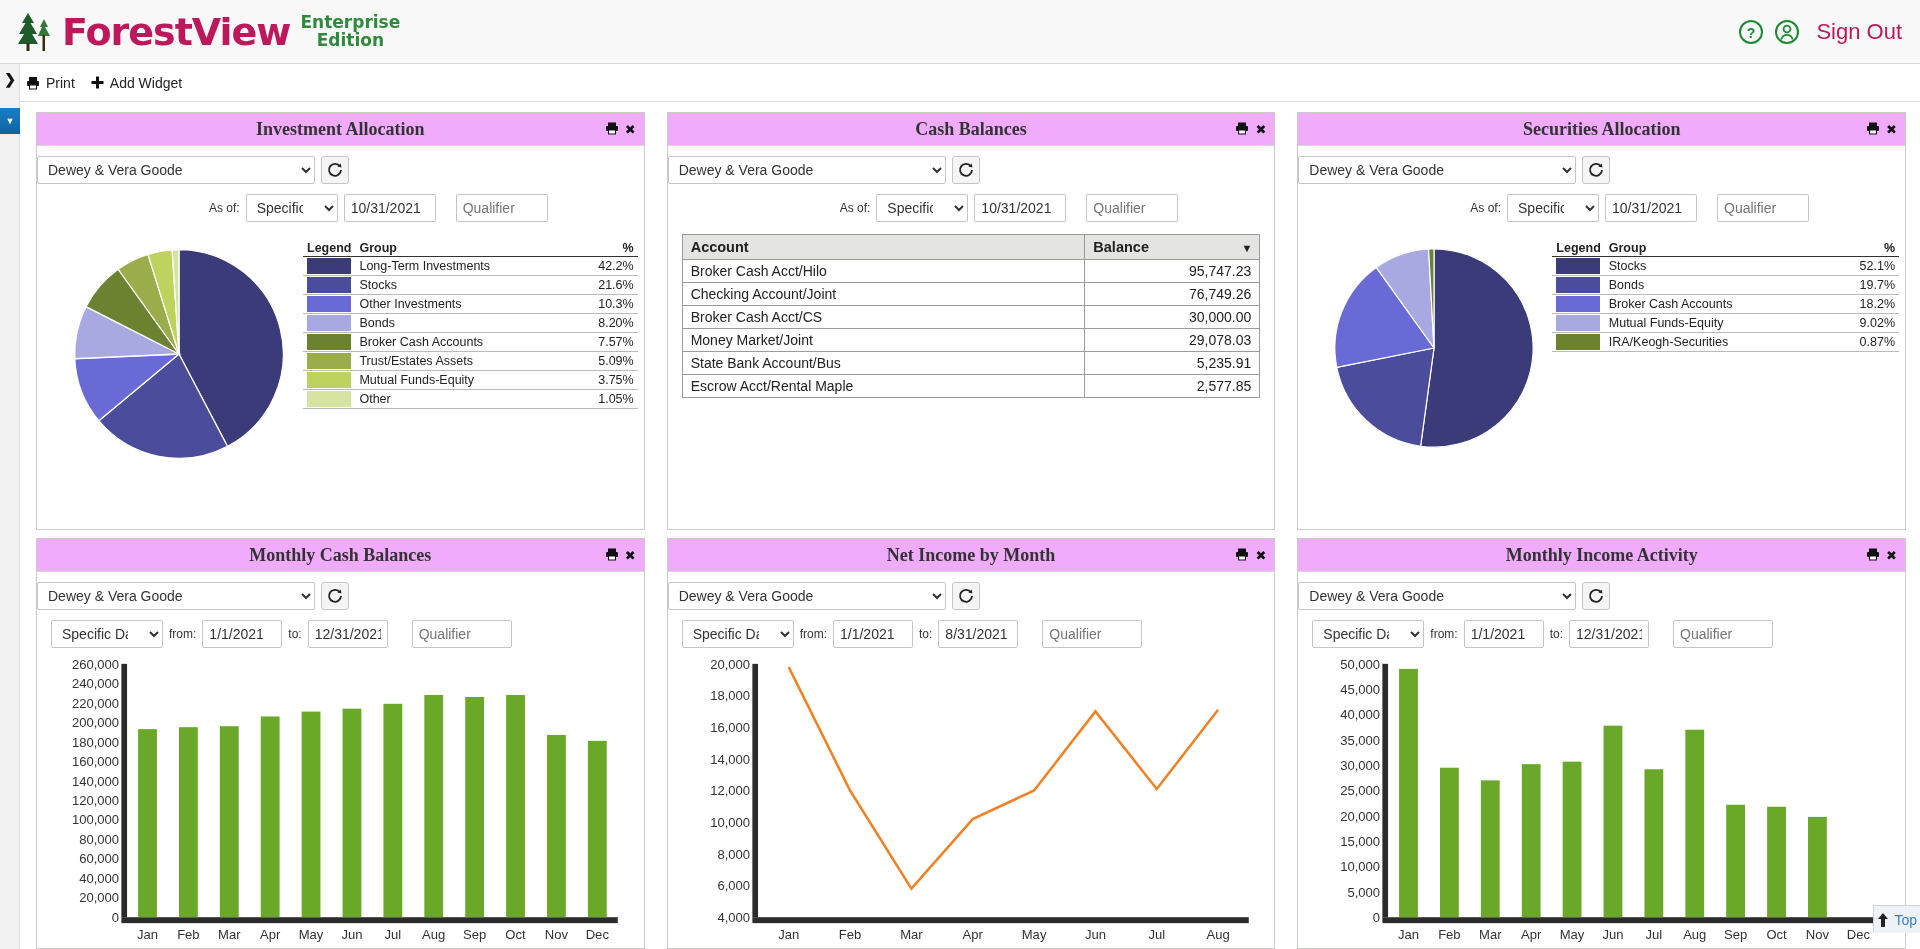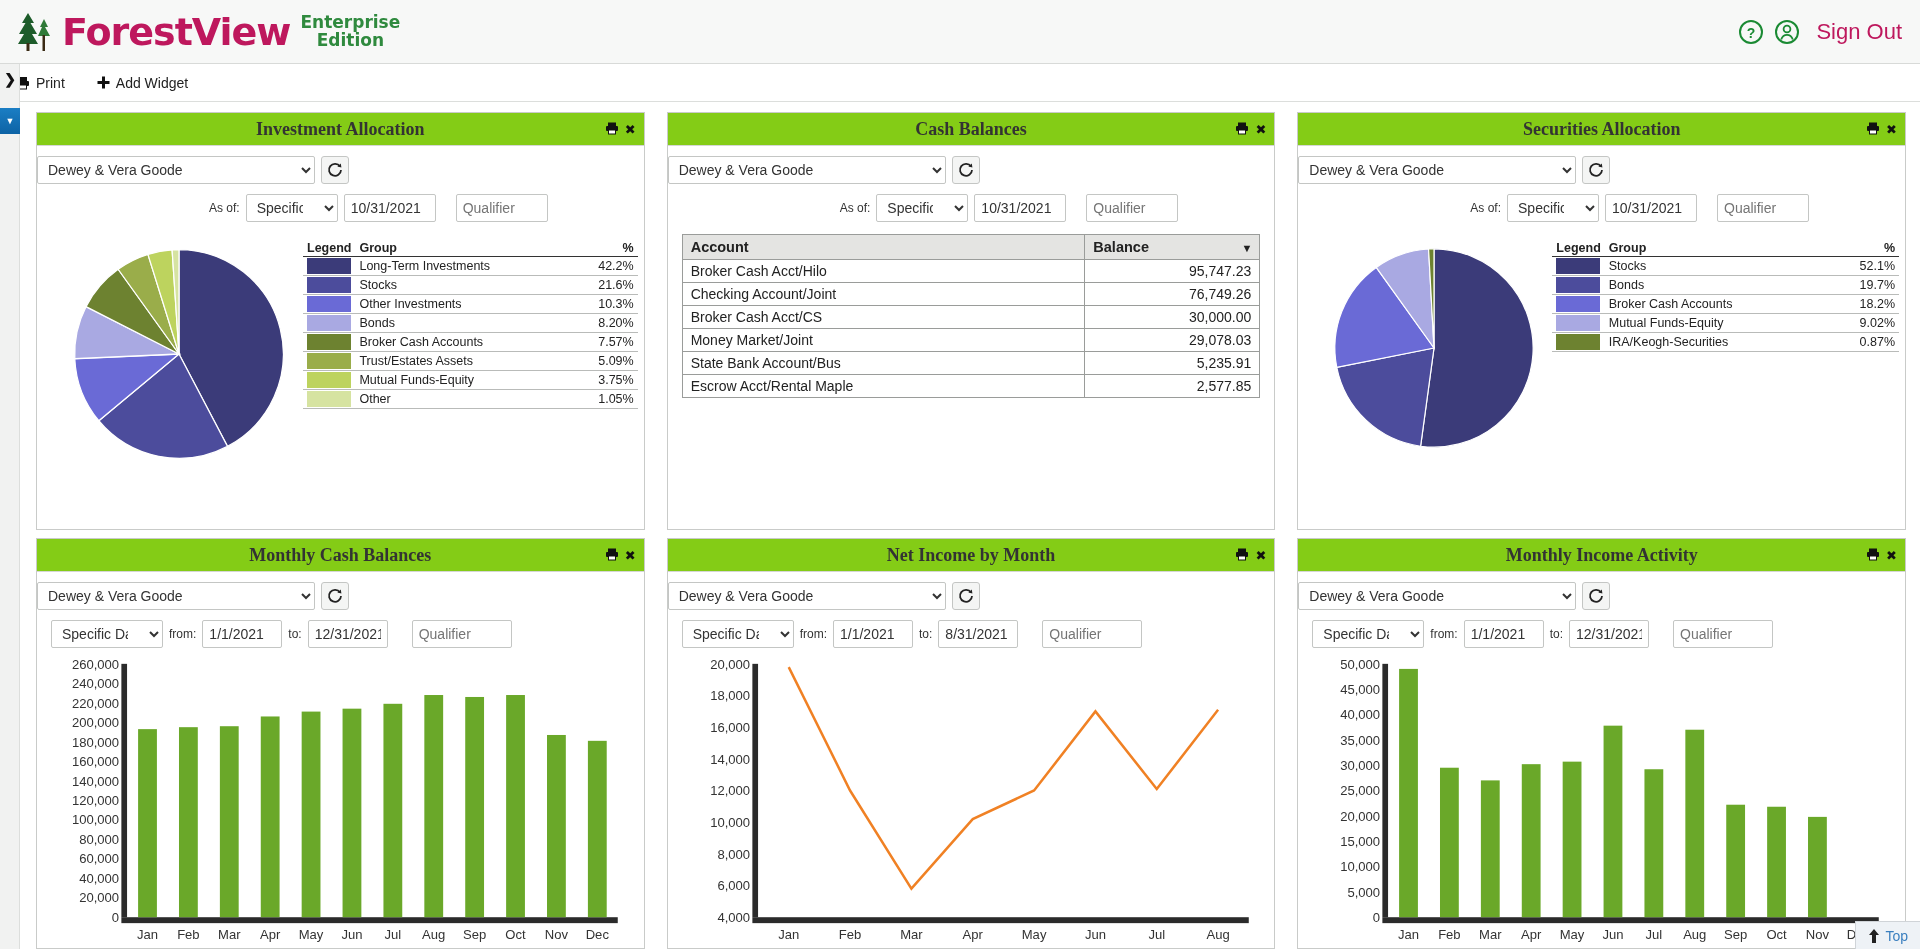--- a/index.html
+++ b/index.html
@@ -71,22 +71,22 @@
   .circ-icon { width: 26px; height: 26px; cursor: pointer; }
   .signout { font-size: 22px; color: #be185d; cursor: pointer; margin-left: 6px; }
 
   
   .toolbar {
     height: 38px;
     flex: 0 0 38px;
     background: #ffffff;
     border-bottom: 1px solid #dcdedc;
     display: flex; align-items: center;
-    padding-left: 16px;
-    gap: 32px;
+    padding-left: 26px;
+    gap: 16px;
   }
   .tool-btn {
     display: flex; align-items: center; gap: 6px;
     font-size: 14px; color: #222; cursor: pointer;
   }
 
   
   .rail {
     position: absolute; left: 0; top: 64px; bottom: 0; width: 20px;
     background: #f1f2f1; border-right: 1px solid #dcdedc;
@@ -116,21 +116,21 @@
     background: #ffffff;
   }
   .widget {
     border: 1px solid #c9cbc9;
     background: #ffffff;
     display: flex; flex-direction: column;
     overflow: hidden;
   }
   .w-head {
     height: 33px; flex: 0 0 33px;
-    background: #84cc16;
+    background: #f0abfc;
     border-bottom: 1px solid #d5d7d5;
     display: flex; align-items: center; justify-content: center;
     position: relative;
   }
   .w-title {
     font-size: 18px; font-weight: bold; color: #333;
     font-family: "Liberation Serif", serif;
   }
   .w-head-icons {
     position: absolute; right: 8px; top: 0; height: 33px;
@@ -217,24 +217,24 @@
   table.acct td {
     border: 1px solid #9a9c9a;
     padding: 3px 8px;
   }
   table.acct td.num { text-align: right; }
 
   .chart-area { flex: 1 1 auto; position: relative; padding: 4px 10px 0 6px; }
 
   
   .bottombar {
-    position: absolute; right: 0; bottom: 0;
+    position: absolute; right: 0; bottom: 16px;
     height: 28px;
     display: flex; align-items: center;
-    padding: 0 12px;
+    padding: 0 3px;
     background: #eef2f6;
     border-top: 1px solid #d0d4d8;
     border-left: 1px solid #d0d4d8;
     gap: 5px;
     z-index: 20;
   }
   .top-link { color: #3a7fbf; font-size: 14px; cursor: pointer; }
 
   svg text { font-family: "Liberation Sans", sans-serif; }
 </style>

